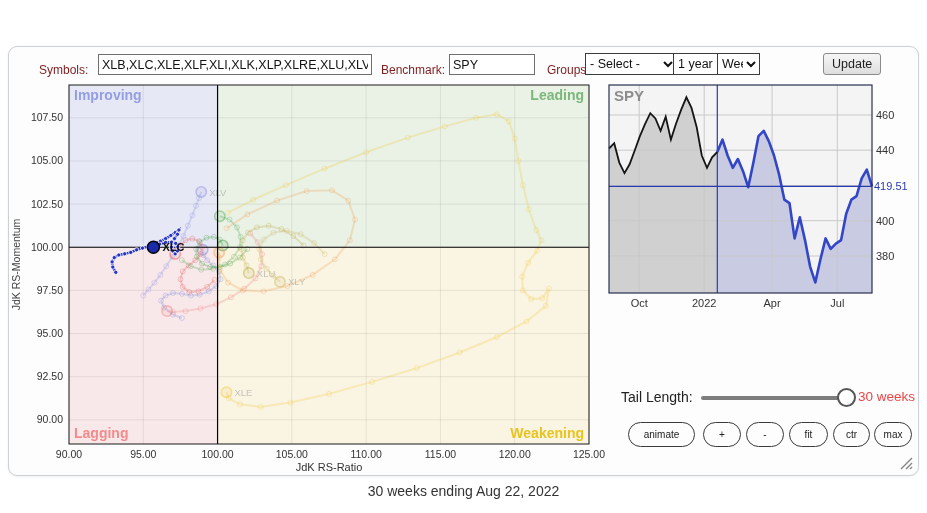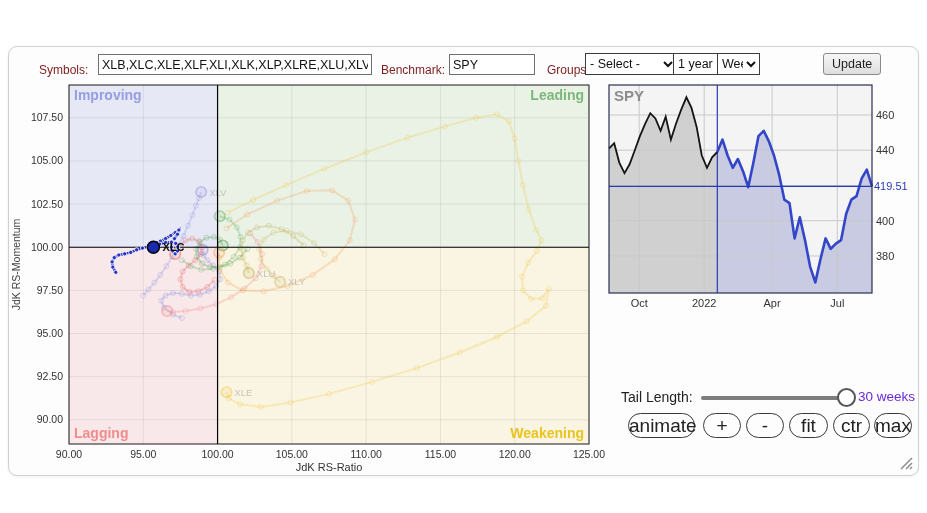--- a/index.html
+++ b/index.html
@@ -12,25 +12,25 @@
   .panel{position:absolute;left:8px;top:46px;width:909px;height:428px;background:#fdfdfe;
     border:1px solid #ccd1d5;border-radius:9px;box-shadow:0 1px 3px rgba(0,0,0,.06);}
   .ctl-label{position:absolute;font-size:12px;color:#7f1d1d;top:16px;white-space:nowrap;}
   .ctl-input{position:absolute;top:7px;height:17px;border:1px solid #6f6f6f;background:#fff;
     font-family:"Liberation Sans",sans-serif;font-size:12.5px;color:#111;padding:1px 3px;box-sizing:content-box;}
   .ctl-select{position:absolute;top:6px;height:22px;border:1px solid #3c3c3c;background:#fff;
     font-family:"Liberation Sans",sans-serif;font-size:12.5px;color:#111;}
   .update-btn{position:absolute;top:6px;height:22px;border:1px solid #8a8a8a;border-radius:3px;
     background:linear-gradient(#f6f6f6,#dedede);font-family:"Liberation Sans",sans-serif;
     font-size:12.5px;color:#222;padding:0 8px;cursor:pointer;}
-  .pill{position:absolute;top:366px;height:25px;border:1.5px solid #3a3a3a;border-radius:13px;
-    background:#fdfdfe;font-family:"Liberation Sans",sans-serif;font-size:19px;color:#222;
+  .pill{position:absolute;top:375px;height:25px;border:1.5px solid #3a3a3a;border-radius:13px;
+    background:#fdfdfe;font-family:"Liberation Sans",sans-serif;font-size:10px;color:#222;
     cursor:pointer;padding:0;}
   .tail-label{position:absolute;left:612px;top:342px;font-size:14px;color:#222;}
-  .tail-value{position:absolute;left:849px;top:342px;font-size:13.5px;color:#6d28d9;text-align:center;}
+  .tail-value{position:absolute;left:849px;top:342px;font-size:13.5px;color:#ef4444;text-align:center;}
   .slider-track{position:absolute;left:692px;top:349px;width:148px;height:4px;background:#7d7d7d;border-radius:2px;cursor:pointer;}
   .slider-thumb{position:absolute;left:828px;top:341px;width:15px;height:15px;background:#fff;
     border:2px solid #555;border-radius:50%;cursor:grab;}
   .resize{position:absolute;right:5px;bottom:5px;width:16px;height:16px;cursor:nwse-resize;}
   .caption{position:absolute;left:0;top:483px;width:100%;text-align:center;font-size:14px;color:#333;}
   svg text{font-family:"Liberation Sans",sans-serif;}
 </style>
 </head>
 <body>
 
@@ -350,13 +350,14 @@
 
     <div class="resize">
       <svg width="16" height="16">
         <line x1="4" y1="15" x2="15" y2="4" stroke="#8a8a8a" stroke-width="1.4"></line>
         <line x1="9" y1="15" x2="15" y2="9" stroke="#8a8a8a" stroke-width="1.4"></line>
         <line x1="13" y1="15" x2="15" y2="13" stroke="#8a8a8a" stroke-width="1.4"></line>
       </svg>
     </div>
   </div>
 
+  <div class="caption">30 weeks ending Aug 22, 2022</div>
 </div>
 
 </body></html>

